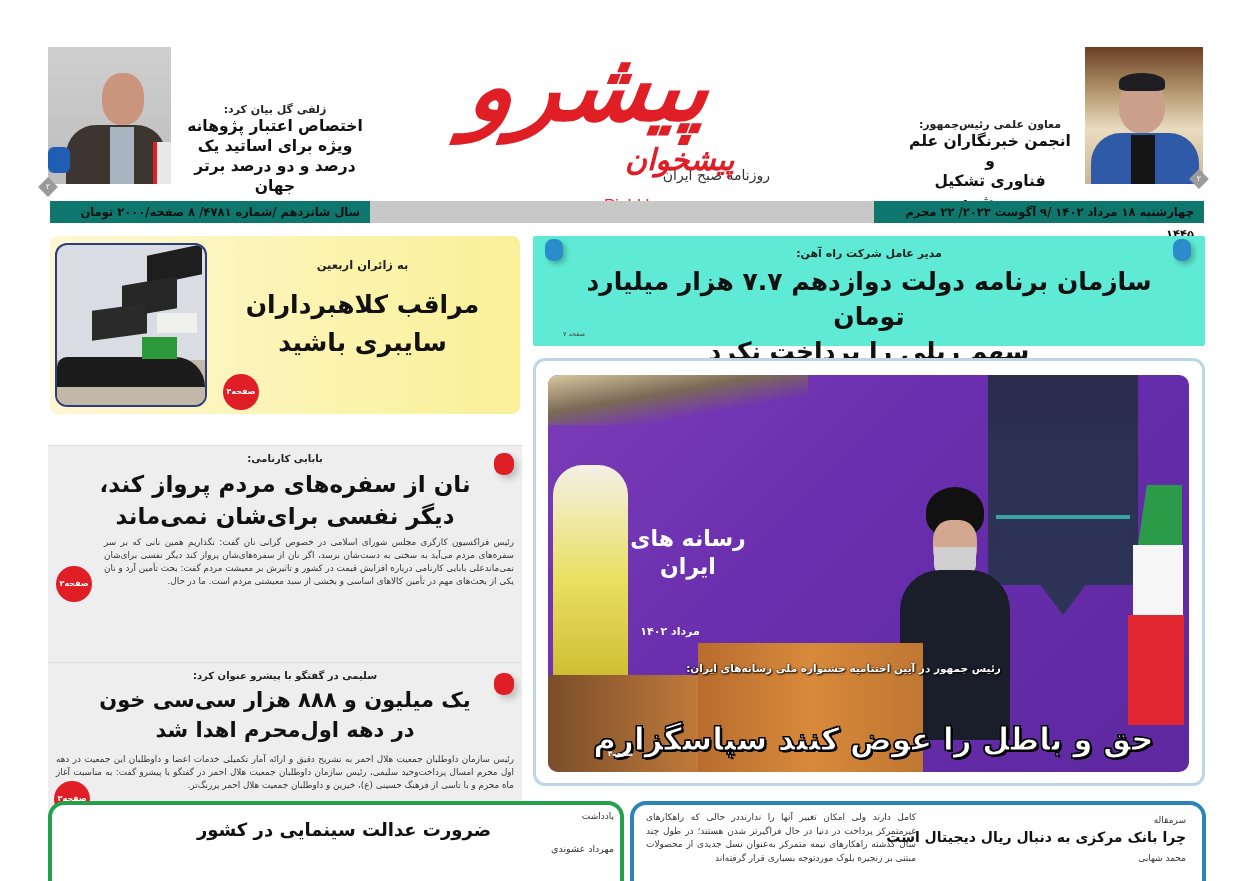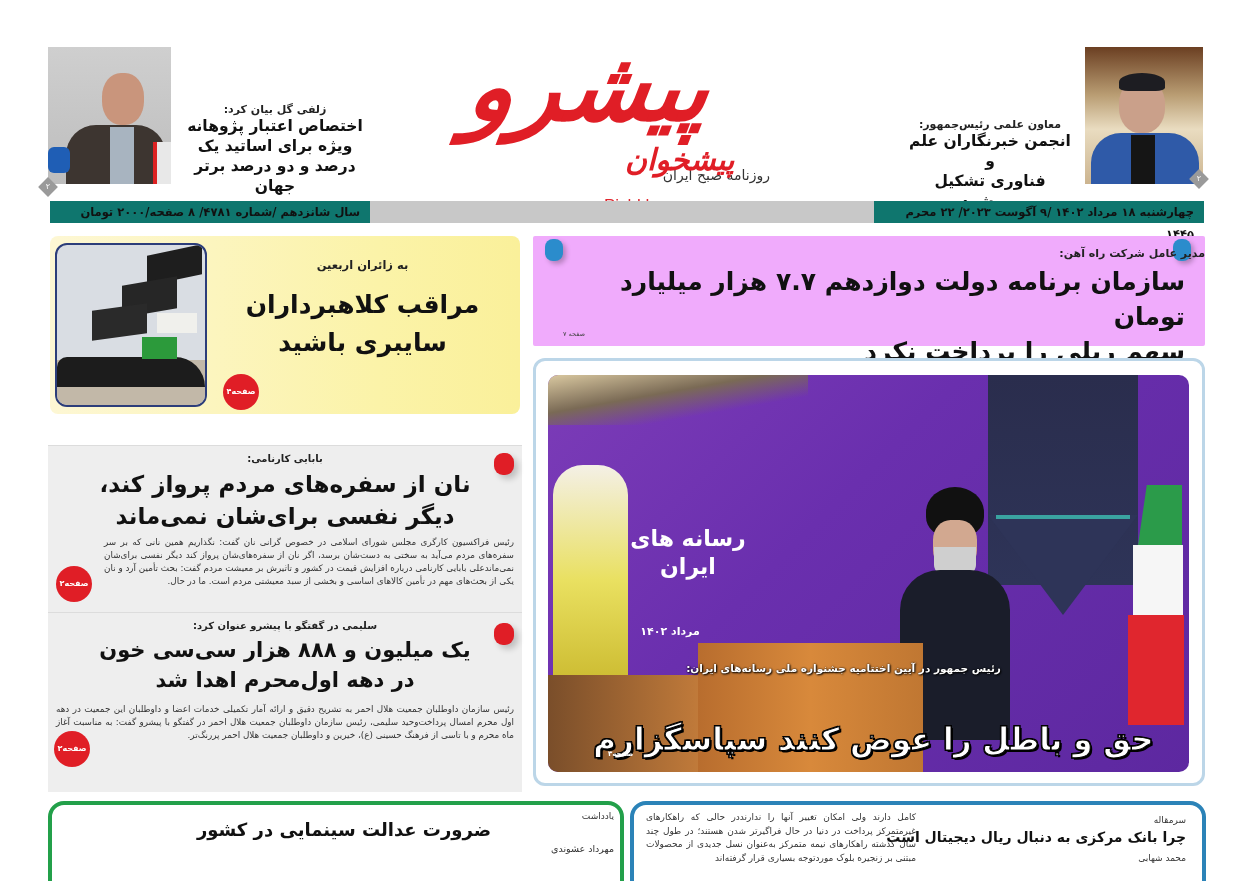--- a/index.html
+++ b/index.html
@@ -17,21 +17,21 @@
 
   .logo { position: absolute; left: 530px; top: 12px; width: 240px; height: 200px; }
   .logo-main { position:absolute; right: 60px; top: 0; font-family: "DejaVu Serif", serif; font-size: 96px; font-weight: bold; color: #e01e26; font-style: italic; line-height: 150px; transform: skewX(-8deg); }
   .logo-sub { position:absolute; right: 0px; top: 155px; font-size: 14px; color: #333; }
   .logo-pishkhan { position:absolute; left: 95px; top: 130px; font-size: 30px; color: #e01e26; font-weight: bold; font-style: italic; font-family: "DejaVu Serif", serif; }
   .logo-url { position:absolute; left: 74px; top: 184px; font-family: "Liberation Sans", sans-serif; font-size: 17px; color: #e0262e; direction: ltr; }
 
   .info-bar { position: absolute; top: 201px; height: 22px; background: #0f766e; font-size: 11.5px; font-weight: bold; line-height: 22px; padding: 0 10px; color: #111; }
 
   
-  .lead-box { position:absolute; left: 533px; top: 236px; width: 672px; height: 110px; background: #f0abfc; border-radius: 2px; }
+  .lead-box { position:absolute; left: 533px; top: 236px; width: 672px; height: 110px; background: #5eead4; border-radius: 2px; text-align:center; }
   .pin { position:absolute; width: 18px; height: 22px; border-radius: 8px; box-shadow: 3px 3px 5px rgba(0,0,0,0.25); }
   .lead-kicker { position:absolute; top: 11px; left:0; right:0; font-size: 11px; font-weight: bold; color: #222; }
   .lead-title { position:absolute; top: 28px; left: 20px; right: 20px; font-size: 25px; font-weight: bold; line-height: 35px; color: #111; }
   .page-ref { position:absolute; font-size: 6.5px; color: #444; }
 
   
   .yellow-box { position:absolute; left: 50px; top: 236px; width: 470px; height: 178px; background: linear-gradient(90deg, #fdf7d4 0%, #fbf3a8 70%, #faf09a 100%); border-radius: 8px; }
   .yellow-photo { position:absolute; left: 5px; top: 7px; width: 152px; height: 164px; border: 2px solid #2c3d7a; border-radius: 12px; overflow:hidden; background: #d9dde3; }
   .yellow-text { position:absolute; left: 165px; right: 10px; top: 0; text-align:center; }
   .yk1 { margin-top: 20px; font-size: 11.5px; font-weight: bold; color: #222; line-height: 18px; }
@@ -143,21 +143,21 @@
   <div class="red-pin" style="top:7px;"></div>
   <div class="gs-kicker">بابایی کارنامی:</div>
   <div class="gs-title">
     <div>نان از سفره‌های مردم پرواز کند،</div>
     <div>دیگر نفسی برای‌شان نمی‌ماند</div>
   </div>
   <div class="gs-body">رئیس فراکسیون کارگری مجلس شورای اسلامی در خصوص گرانی نان گفت: نگذاریم همین نانی که بر سر سفره‌های مردم می‌آید به سختی به دست‌شان برسد، اگر نان از سفره‌های‌شان پرواز کند دیگر نفسی برای‌شان نمی‌ماندعلی بابایی کارنامی درباره افزایش قیمت در کشور و تاثیرش بر معیشت مردم گفت: بحث تأمین آرد و نان یکی از بحث‌های مهم در تأمین کالاهای اساسی و بخشی از سبد معیشتی مردم است. ما در حال.</div>
   <div class="red-badge" style="left:8px; top:120px;">صفحه۲</div>
 </div>
 
-<div class="gray-story" style="top:612px; height:180px;">
+<div class="gray-story" style="top:662px; height:180px;">
   <div class="red-pin" style="top:10px;"></div>
   <div class="gs-kicker">سلیمی در گفتگو با پیشرو عنوان کرد:</div>
   <div class="gs-title" style="font-size:21px; line-height:30px;">
     <div>یک میلیون و ۸۸۸ هزار سی‌سی خون</div>
     <div>در دهه اول‌محرم  اهدا شد</div>
   </div>
   <div class="gs-body" style="padding-left:8px; padding-top:8px;">رئیس سازمان داوطلبان جمعیت هلال احمر به تشریح دقیق و ارائه آمار تکمیلی خدمات اعضا و داوطلبان این جمعیت در دهه اول محرم امسال پرداخت‌وحید سلیمی، رئیس سازمان داوطلبان جمعیت هلال احمر در گفتگو با پیشرو گفت: به مناسبت آغاز ماه محرم و با تاسی از فرهنگ حسینی (ع)، خیرین و داوطلبان جمعیت هلال احمر پررنگ‌تر.</div>
   <div class="red-badge" style="left:6px; top:118px;">صفحه۲</div>
 </div>
 

